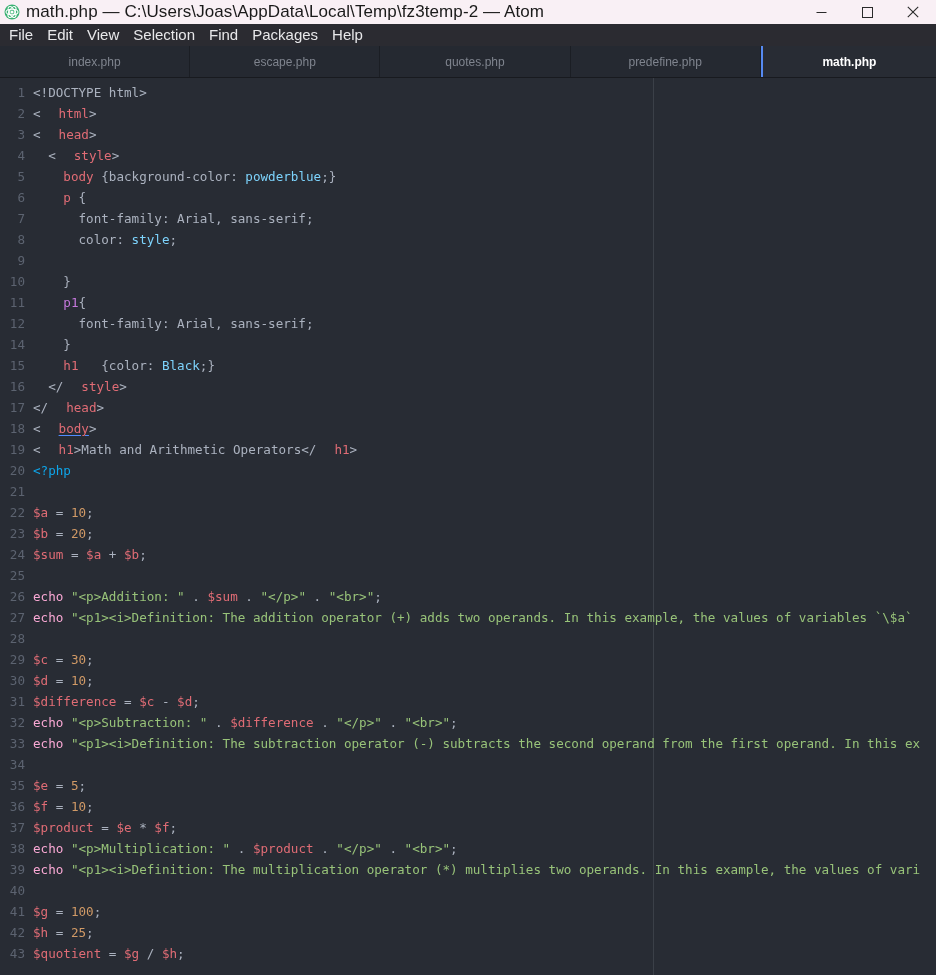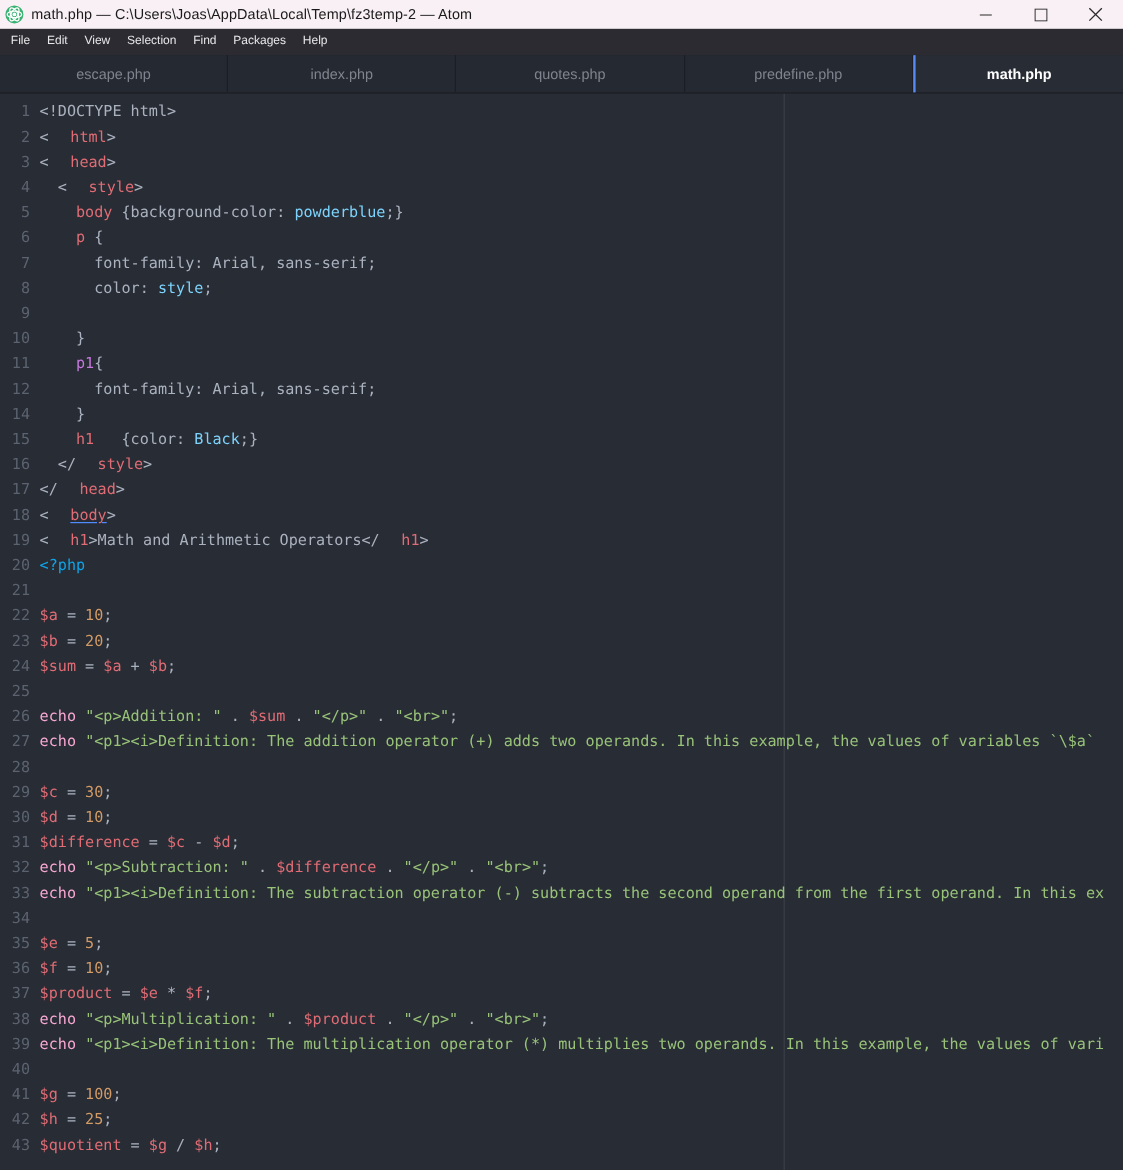--- a/index.html
+++ b/index.html
@@ -24,21 +24,21 @@
     position: relative;
   }
   .app-icon {
     width: 16px;
     height: 16px;
     margin-left: 4px;
     margin-right: 6px;
     flex: 0 0 auto;
   }
   .title-text {
-    font-size: 12px;
+    font-size: 17px;
     color: #1a1a1a;
     white-space: nowrap;
     letter-spacing: 0.1px;
   }
   .win-controls {
     position: absolute;
     right: 0;
     top: 0;
     height: 24px;
     display: flex;
@@ -55,21 +55,21 @@
 
   
   .menubar {
     height: 22px;
     background: #2b2b31;
     display: flex;
     align-items: center;
     padding-left: 2px;
   }
   .menu-item {
-    font-size: 10px;
+    font-size: 15px;
     color: #e8e8ea;
     padding: 0 7px;
     line-height: 22px;
     white-space: nowrap;
   }
 
   
   .tabbar {
     height: 31px;
     background: #21252b;
@@ -199,24 +199,24 @@
   <div class="menu-item">Edit</div>
   <div class="menu-item">View</div>
   <div class="menu-item">Selection</div>
   <div class="menu-item">Find</div>
   <div class="menu-item">Packages</div>
   <div class="menu-item">Help</div>
 </div>
 
 <div class="tabbar">
   <div class="tab">
+      <span>index.php</span>
+    </div>
+  <div class="tab">
       <span>escape.php</span>
-    </div>
-  <div class="tab">
-      <span>index.php</span>
     </div>
   <div class="tab">
       <span>quotes.php</span>
     </div>
   <div class="tab">
       <span>predefine.php</span>
     </div>
   <div class="tab active">
       <span>math.php</span>
     </div>

